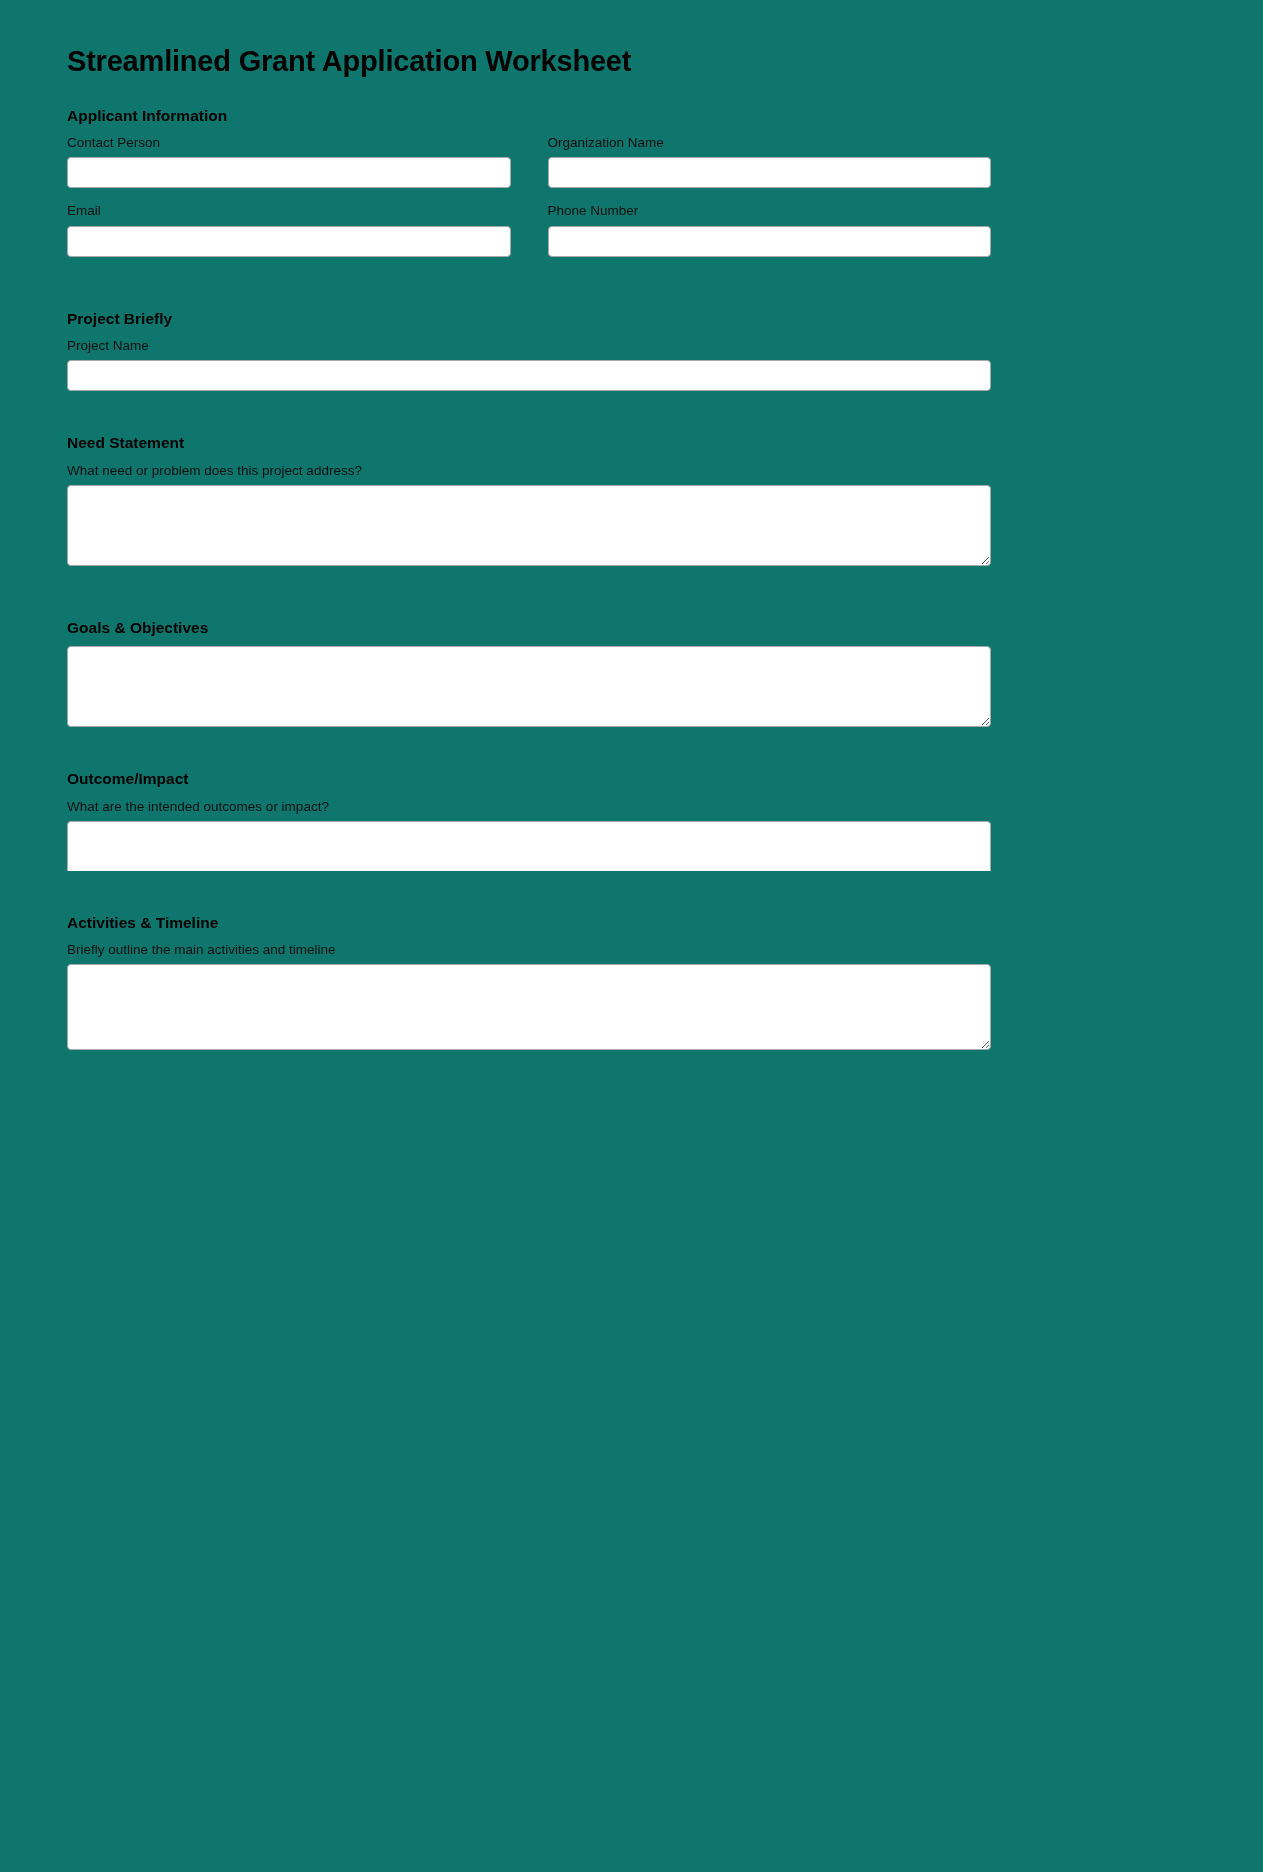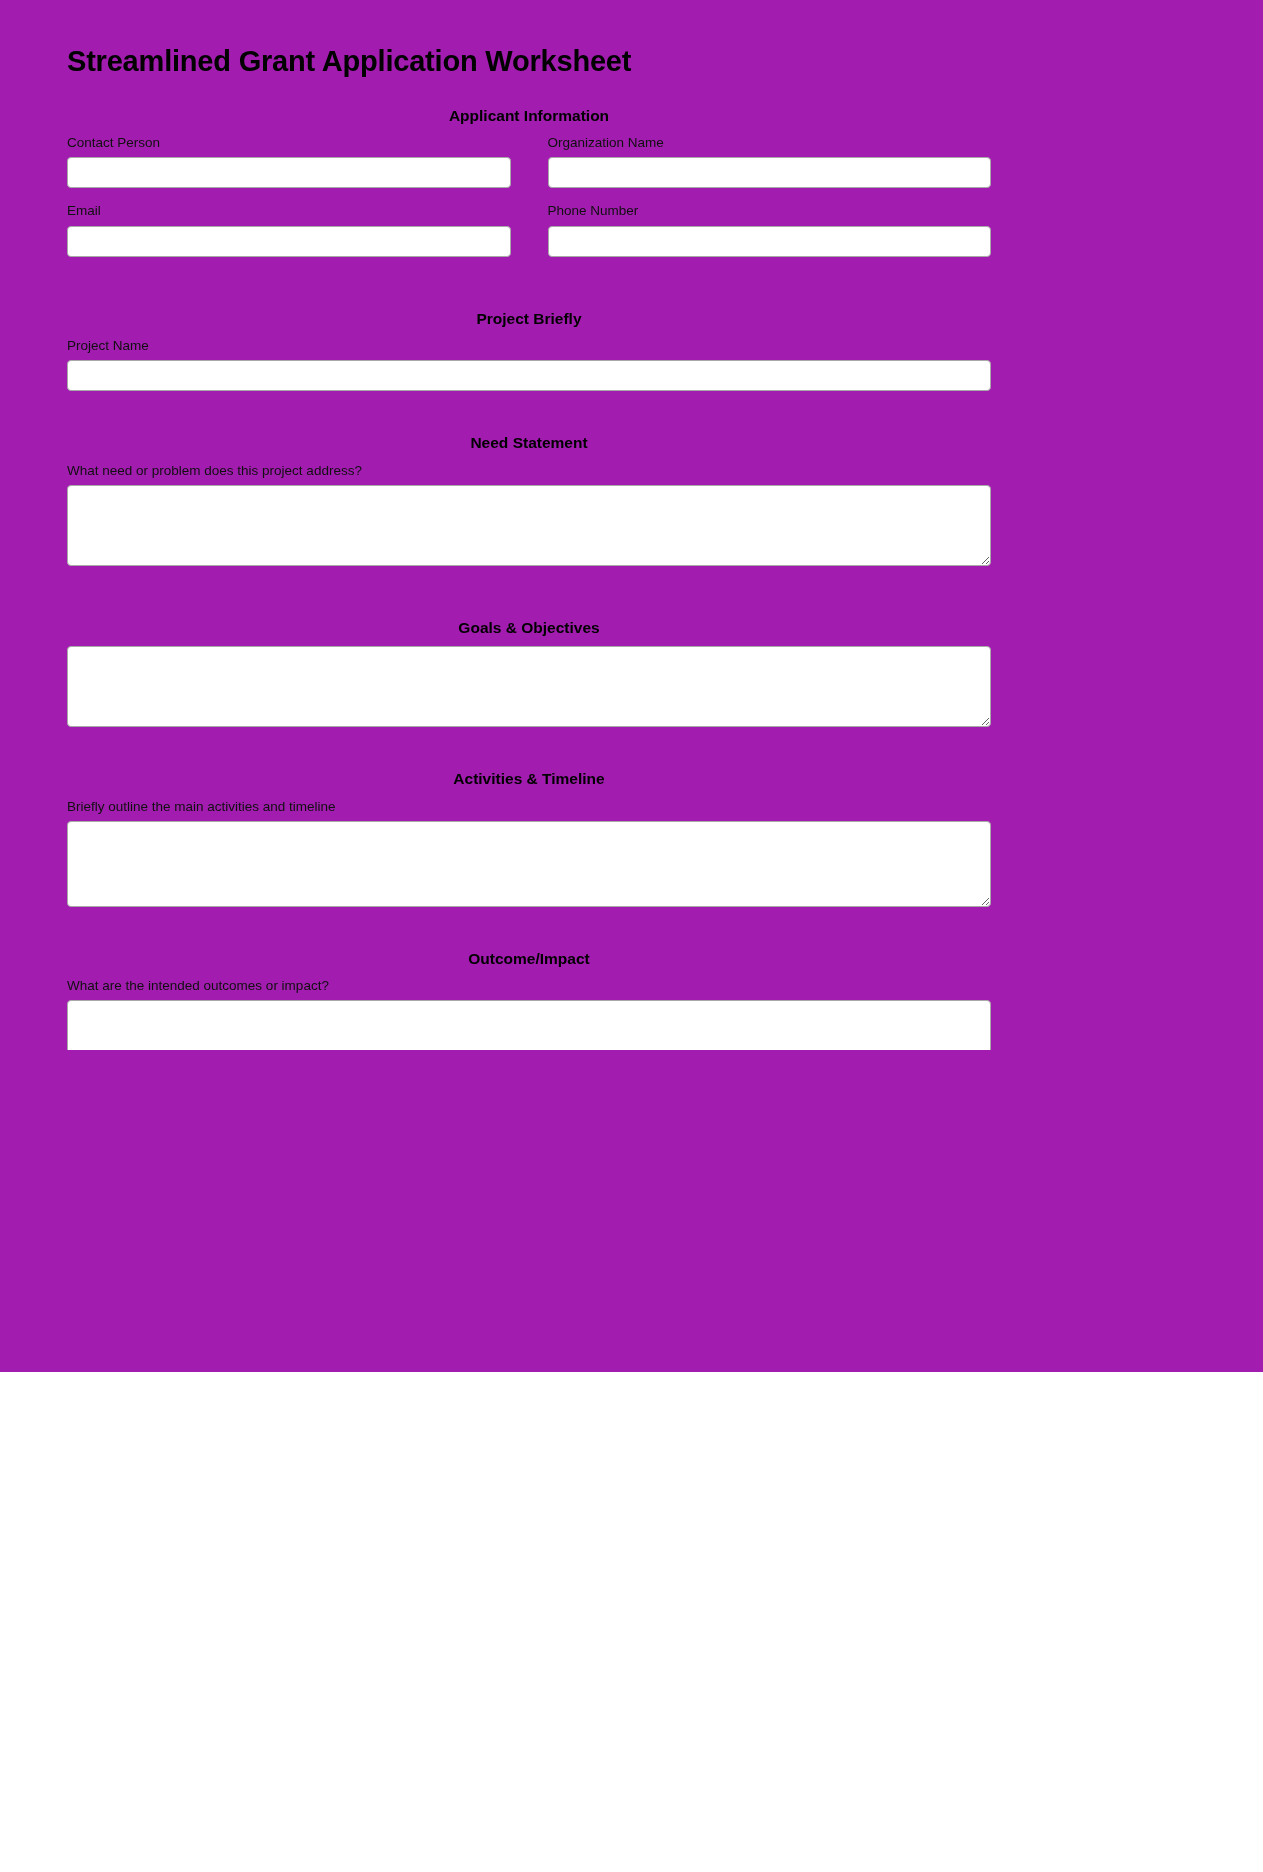--- a/index.html
+++ b/index.html
@@ -11,22 +11,22 @@
     width: 1263px;
     height: 1872px;
     font-family: "Liberation Sans", sans-serif;
     color: #000000;
     -webkit-font-smoothing: antialiased;
   }
 
   .page {
     position: relative;
     width: 1263px;
-    height: 1372px;
-    background: #a21caf;
+    height: 1872px;
+    background: #0f766e;
     overflow: hidden;
   }
 
   
   .content {
     position: absolute;
     left: 67px;
     top: 0;
     width: 924px;
   }
@@ -47,21 +47,20 @@
   .section.first {
     margin-top: 27px;
   }
 
   .section-heading {
     font-size: 15.5px;
     font-weight: bold;
     margin: 0 0 9px 0;
     line-height: 1.25;
     color: #000000;
-    text-align: center;
   }
 
   .field-label {
     font-size: 13.5px;
     font-weight: normal;
     line-height: 1.35;
     margin: 0 0 5px 0;
     color: #101010;
   }
 
@@ -187,32 +186,32 @@
       </div>
     </div>
 
     <div class="section sec-goals">
       <div class="section-heading">Goals &amp; Objectives</div>
       <div class="field">
         <textarea class="area-input h-std" placeholder="" style=""></textarea>
       </div>
     </div>
 
-    <div class="section sec-act">
-      <div class="section-heading">Activities &amp; Timeline</div>
-      <div class="field">
-        <div class="field-label">Briefly outline the main activities and timeline</div>
-        <textarea class="area-input h-act" placeholder="" style=""></textarea>
-      </div>
-    </div>
-
     <div class="section sec-outcome">
       <div class="section-heading">Outcome/Impact</div>
       <div class="field">
         <div class="field-label">What are the intended outcomes or impact?</div>
         <div class="clip-bottom">
           <textarea class="area-input" placeholder="" style=""></textarea>
         </div>
       </div>
     </div>
 
+    <div class="section sec-act">
+      <div class="section-heading">Activities &amp; Timeline</div>
+      <div class="field">
+        <div class="field-label">Briefly outline the main activities and timeline</div>
+        <textarea class="area-input h-act" placeholder="" style=""></textarea>
+      </div>
+    </div>
+
   </div>
 </div>
 
 </body></html>

